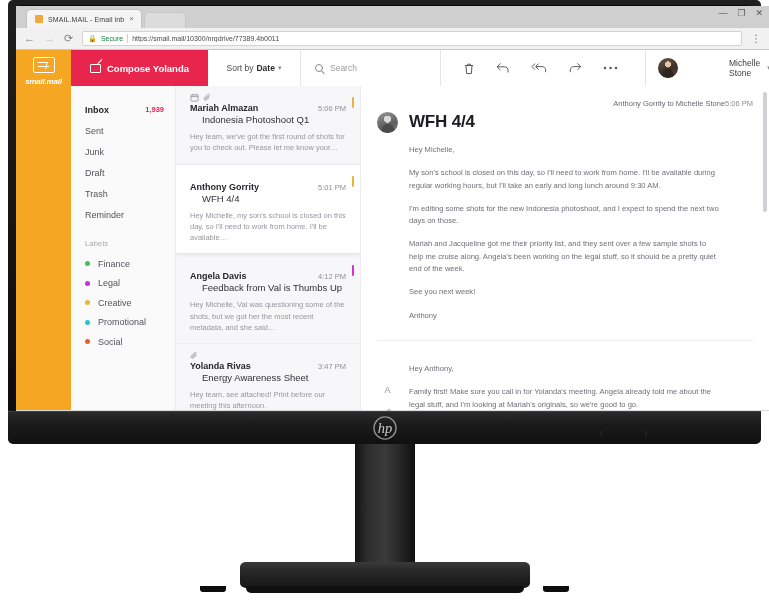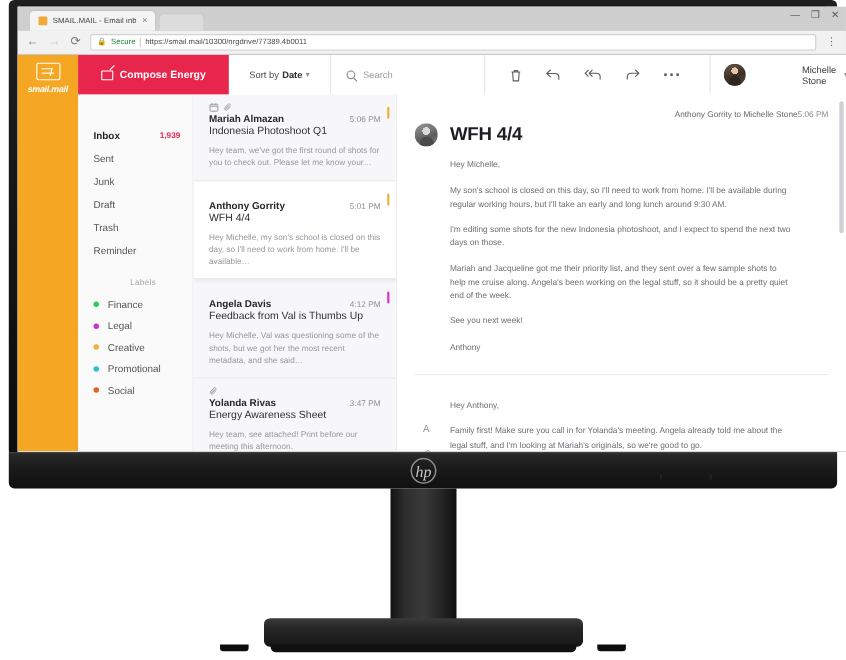--- a/index.html
+++ b/index.html
@@ -171,21 +171,21 @@
     border-radius:50% 50% 0 0 / 80% 80% 0 0; background:#2e2420;
   }
   .user-name { font-size:8.5px; color:#3c3c3c;padding-left:44px; }
   .caret { font-size:7px; color:#8a8a8a; }
 
   .body { flex:1; display:flex; min-height:0; }
 
   
   .folders {
     width:105px; background:#fafafb; border-right:1px solid #ececec;
-    padding:26px 0 0 14px; flex:0 0 auto;text-align:center;
+    padding:13px 0 0 14px; flex:0 0 auto;
   }
   .folder {
     display:flex; align-items:center; justify-content:space-between;
     padding-right:11px; height:21px; cursor:pointer;
   }
   .folder .fname { font-size:9px; color:#54545a; }
   .folder.active .fname { color:#1f1f24; font-weight:700; }
   .folder .fcount { font-size:7.5px; color:#e8264d; font-weight:700; }
   .labels-h { font-size:7.5px; color:#a7a7ae; margin:14px 0 6px; letter-spacing:.2px;}
   .label-row { display:flex; align-items:center; gap:8px; height:19.5px; cursor:pointer;}
@@ -195,21 +195,21 @@
   
   .list { width:185px; background:#f7f7fa; border-right:1px solid #ececec; flex:0 0 auto; overflow:hidden; }
   .mail {
     position:relative; padding:7px 14px 10px 14px; border-bottom:1px solid #ececf1; cursor:pointer;
   }
   .mail.selected { background:#ffffff; box-shadow:0 1px 4px rgba(0,0,0,.07); border-bottom-color:#e4e4ea;}
   .mail-ics { display:flex; gap:4px; height:9px; align-items:center; color:#9b9ba3; }
   .mail-top { display:flex; justify-content:space-between; align-items:baseline; margin-top:1px; }
   .mail-from { font-size:9px; font-weight:700; color:#26262c; }
   .mail-time { font-size:7.5px; color:#8e8e96; }
-  .mail-sub { font-size:9.5px; color:#2f2f36; margin-top:1px; }
+  .mail-sub { font-size:9.5px; color:#2f2f36; margin-top:1px;margin-left:12px; }
   .mail-prev { font-size:7.5px; color:#97979f; line-height:1.5; margin-top:6px; }
   .bar { position:absolute; right:6px; top:11px; width:2.5px; height:11px; border-radius:1px; }
 
   
   .reader { flex:1; background:#fff; padding:13px 16px 0 16px; min-width:0; position:relative; }
   .rd-head { display:flex; gap:11px; }
   .rd-avatar {
     width:21px; height:21px; border-radius:50%; margin-top:13px; flex:0 0 auto;
     background: radial-gradient(circle at 50% 34%, #d9d9d9 0 20%, transparent 21%),
                 linear-gradient(160deg,#9a9a9a 0%,#5e5e5e 60%,#808080 100%);
@@ -276,21 +276,21 @@
         <div class="brandstrip">
           <div class="brand-ico"></div>
           <div class="brand-txt">smail.mail</div>
         </div>
 
         <div class="rightside">
 
           <div class="topbar">
             <div class="compose">
               <span class="compose-ico"></span>
-              <span>Compose Energy</span>
+              <span>Compose Yolanda</span>
             </div>
 
             <div class="sortbox">
               <span>Sort by </span>
               <b>Date</b>
               <span class="caret">▾</span>
             </div>
 
             <div class="searchbox">
               <span class="mag"></span>

